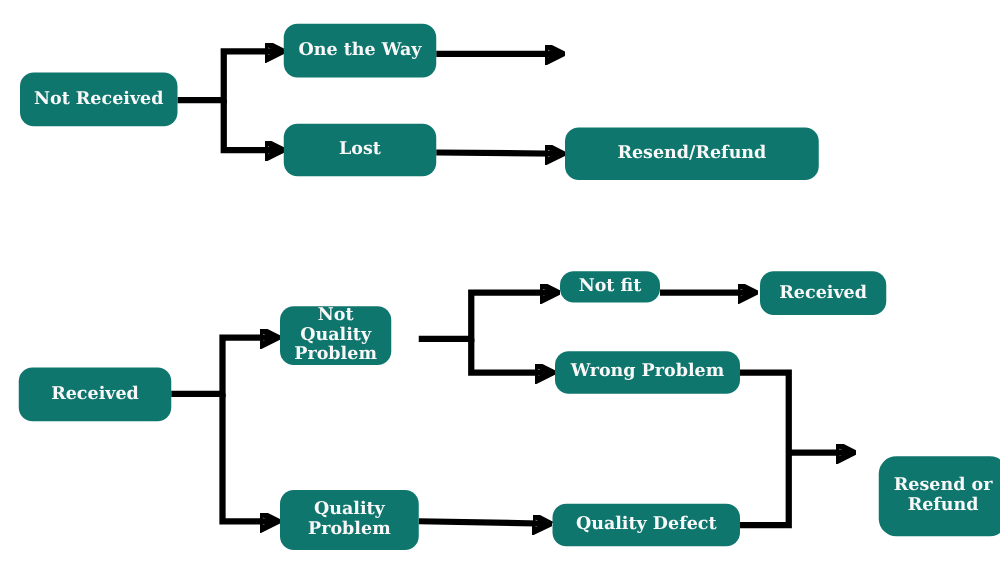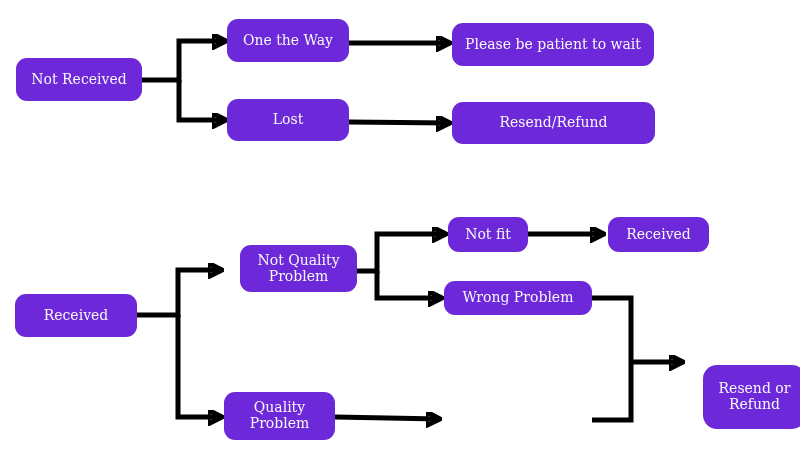--- a/index.html
+++ b/index.html
@@ -23,44 +23,44 @@
     height: 464px;
   }
   .connectors path {
     stroke: #000000;
     stroke-width: 5;
     fill: none;
     stroke-linejoin: miter;
   }
   .node {
     position: absolute;
-    background: #6d28d9;
+    background: #0f766e;
     color: #f8f8f8;
     border-radius: 11px;
     display: flex;
     align-items: center;
     justify-content: center;
     text-align: center;
-    font-weight: normal;
+    font-weight: bold;
     font-size: 14px;
     line-height: 1.12;
     white-space: pre-line;
     box-sizing: border-box;
     padding: 2px 6px;
   }
   
   .n-not-received      { left: 16px;  top: 58px;  width: 126px; height: 43px; text-align: right; }
   .n-one-the-way       { left: 227px; top: 19px;  width: 122px; height: 43px; }
   .n-please-wait       { left: 452px; top: 23px;  width: 202px; height: 43px; }
   .n-lost              { left: 227px; top: 99px;  width: 122px; height: 42px; }
   .n-resend-refund     { left: 452px; top: 102px; width: 203px; height: 42px; }
   .n-received          { left: 15px;  top: 294px; width: 122px; height: 43px; }
-  .n-not-quality       { left: 240px; top: 245px; width: 117px; height: 47px; }
+  .n-not-quality       { left: 224px; top: 245px; width: 89px; height: 47px; }
   .n-quality-problem   { left: 224px; top: 392px; width: 111px; height: 48px; }
-  .n-not-fit           { left: 448px; top: 217px; width: 80px;  height: 35px; }
+  .n-not-fit           { left: 448px; top: 217px; width: 80px;  height: 25px; }
   .n-exchange          { left: 608px; top: 217px; width: 101px; height: 35px; }
   .n-wrong-delivery    { left: 444px; top: 281px; width: 148px; height: 34px; }
   .n-quality-defect    { left: 442px; top: 403px; width: 150px; height: 34px; }
   .n-resend-or-refund  { left: 703px; top: 329px; width: 103px; height: 64px; border-radius: 14px; margin-top: 36px; }
 </style>
 </head>
 <body>
 
 <div class="canvas">
 
@@ -81,28 +81,28 @@
     <path d="M335 271 L377 271 L377 234 L446 234" marker-end="url(#arrow)"></path>
     <path d="M377 271 L377 298 L442 298" marker-end="url(#arrow)"></path>
     <path d="M528 234 L604 234" marker-end="url(#arrow)"></path>
     <path d="M335 417 L440 419" marker-end="url(#arrow)"></path>
     <path d="M592 298 L631 298 L631 420 L592 420"></path>
     <path d="M631 362 L683 362" marker-end="url(#arrow)"></path>
   </svg>
 
   <div class="node n-not-received">Not Received</div>
   <div class="node n-one-the-way">One the Way</div>
-  <div class="node n-please-wait">Please be patient to wait</div>
   <div class="node n-lost">Lost</div>
   <div class="node n-resend-refund">Resend/Refund</div>
 
   <div class="node n-received">Received</div>
   <div class="node n-not-quality">Not Quality
 Problem</div>
   <div class="node n-quality-problem">Quality
 Problem</div>
   <div class="node n-not-fit">Not fit</div>
   <div class="node n-exchange">Received</div>
   <div class="node n-wrong-delivery">Wrong Problem</div>
+  <div class="node n-quality-defect">Quality Defect</div>
   <div class="node n-resend-or-refund">Resend or
 Refund</div>
 
 </div>
 
 </body></html>

